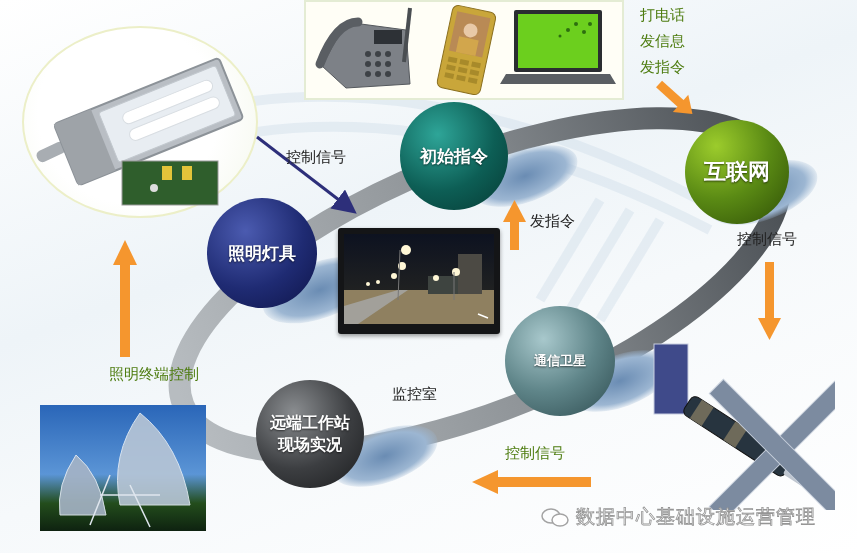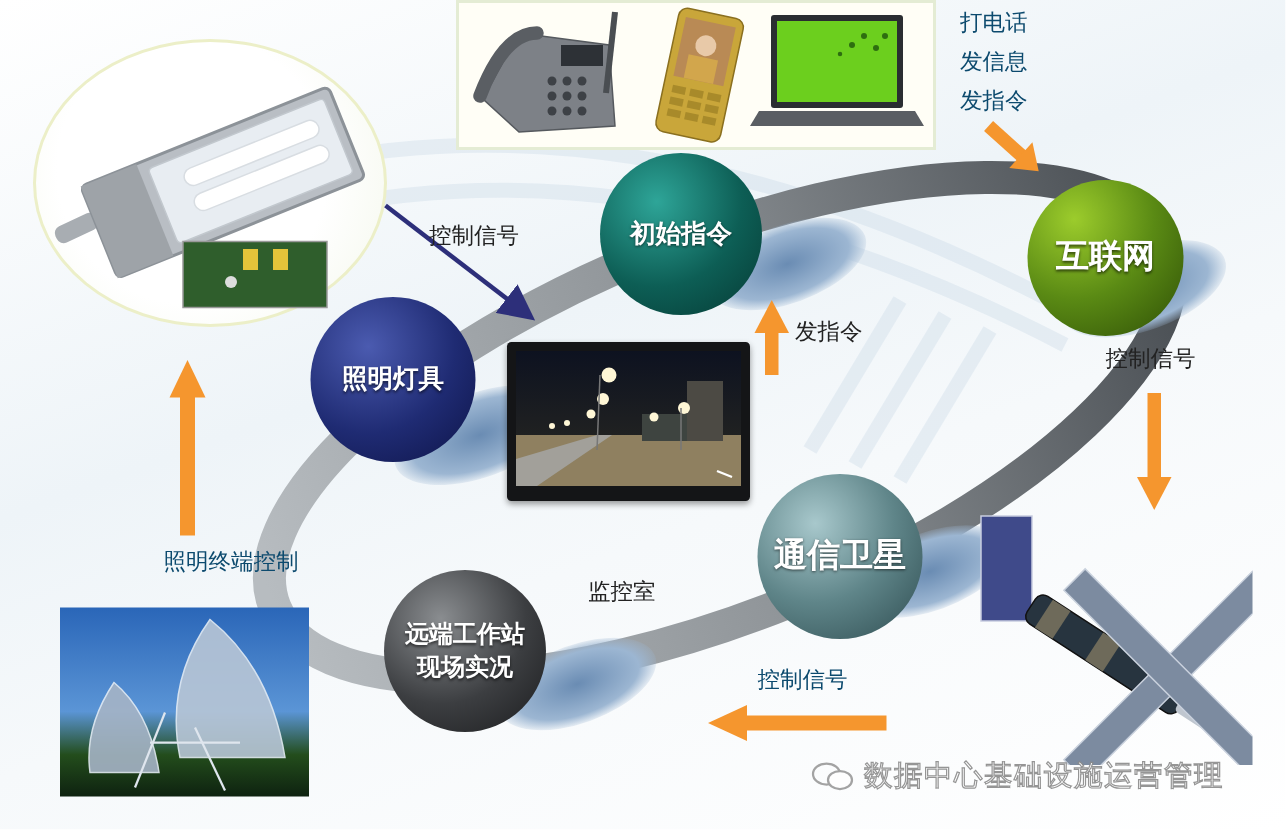--- a/index.html
+++ b/index.html
@@ -3,21 +3,21 @@
 <meta charset="utf-8">
 <style>
   html, body { margin:0; padding:0; }
   body { width:857px; height:553px; position:relative; overflow:hidden; background:#ffffff; font-family:"DejaVu Serif", serif; }
   .abs { position:absolute; }
   .bg-wash { left:0; top:0; width:857px; height:553px; background:linear-gradient(160deg,#ffffff 0%,#eef4f8 40%,#f6f9fb 60%,#ffffff 100%); }
   svg.layer { position:absolute; left:0; top:0; }
   .sphere { border-radius:50%; display:flex; align-items:center; justify-content:center; flex-direction:column; color:#fff; font-weight:bold; text-shadow:0 1px 2px rgba(0,0,0,.6); text-align:center; line-height:1.35; }
   .shadow { border-radius:50%; background:radial-gradient(ellipse at center,#6a8cb3 0%,#9cb6d2 55%,rgba(190,210,230,0) 75%); }
   .lbl { font-size:15px; color:#222; white-space:nowrap; }
-  .lbl-sans { font-family:"DejaVu Sans", sans-serif; font-size:15px; color:#0c4a6e; white-space:nowrap; }
+  .lbl-sans { font-family:"DejaVu Sans", sans-serif; font-size:15px; color:#4d7c0f; white-space:nowrap; }
   .photo-box { border:2px solid #e4ecd4; background:#fffef6; }
   .lamp-circle { border-radius:50%; border:2px solid #ecefc8; background:radial-gradient(circle at 45% 45%,#ffffff 55%,#f3f7ea 100%); }
 </style>
 </head>
 <body>
 
 <div class="abs bg-wash"></div>
 
 <svg class="layer" width="857" height="553">
   <g opacity="0.35" stroke="#c8d8e6" stroke-width="10" fill="none">
@@ -212,21 +212,21 @@
 
 <div class="abs sphere" style="left:207px;top:198px;width:110px;height:110px;background:radial-gradient(circle at 35% 30%,#4b5bb0 0%,#1f2b73 55%,#0e1448 100%);font-size:17px;align-items:center;">
   <span>照明灯具</span>
 </div>
 <div class="abs sphere" style="left:400px;top:102px;width:108px;height:108px;background:radial-gradient(circle at 35% 30%,#2ea598 0%,#0d5e55 55%,#063a34 100%);font-size:17px;">
   <span>初始指令</span>
 </div>
 <div class="abs sphere" style="left:685px;top:120px;width:104px;height:104px;background:radial-gradient(circle at 30% 25%,#9ccc2c 0%,#5a8a14 50%,#2e4e06 100%);font-size:22px;justify-content:center;">
   <span>互联网</span>
 </div>
-<div class="abs sphere" style="left:505px;top:316px;width:110px;height:110px;background:radial-gradient(circle at 35% 30%,#a8c8cc 0%,#5f8589 50%,#2e4c50 100%);font-size:22px;">
+<div class="abs sphere" style="left:505px;top:306px;width:110px;height:110px;background:radial-gradient(circle at 35% 30%,#a8c8cc 0%,#5f8589 50%,#2e4c50 100%);font-size:13px;">
   <span>通信卫星</span>
 </div>
 <div class="abs sphere" style="left:256px;top:380px;width:108px;height:108px;background:radial-gradient(circle at 35% 30%,#8a8d90 0%,#3c3e41 55%,#1b1c1e 100%);font-size:16px;">
   <span>远端工作站</span>
   <span>现场实况</span>
 </div>
 
 <div class="abs lbl" style="left:286px;top:148px;">控制信号</div>
 <div class="abs lbl" style="left:530px;top:212px;">发指令</div>
 <div class="abs lbl" style="left:392px;top:345px;margin-top:40px;">监控室</div>

